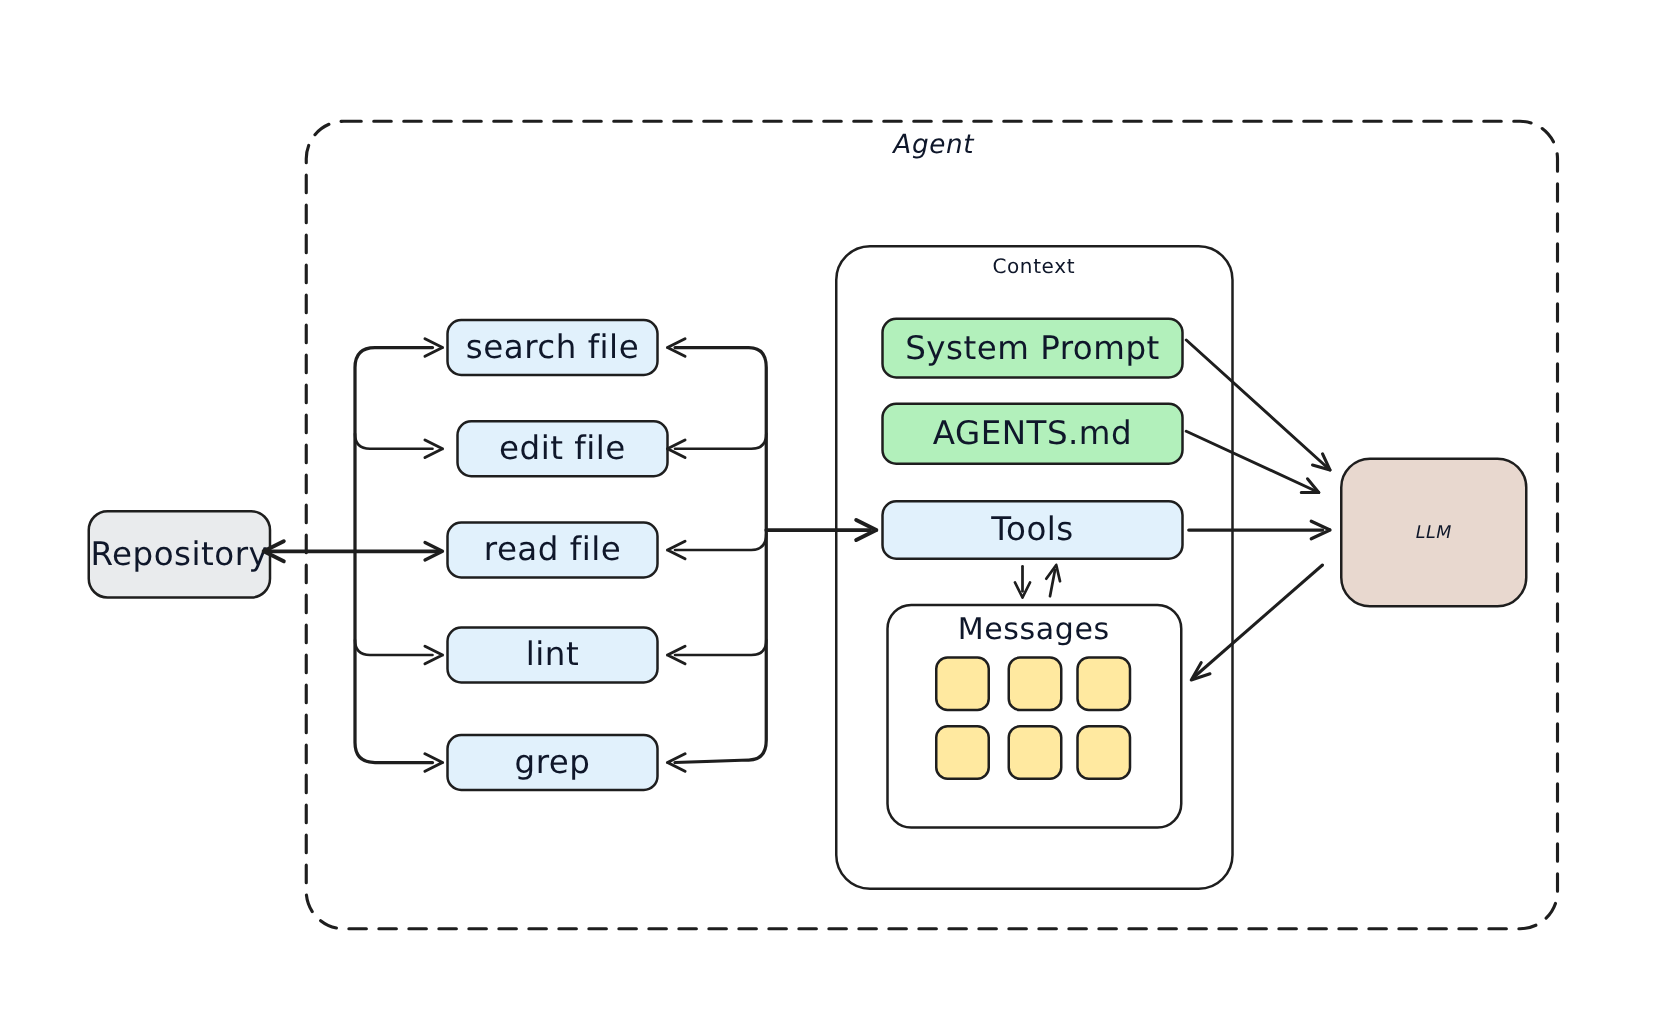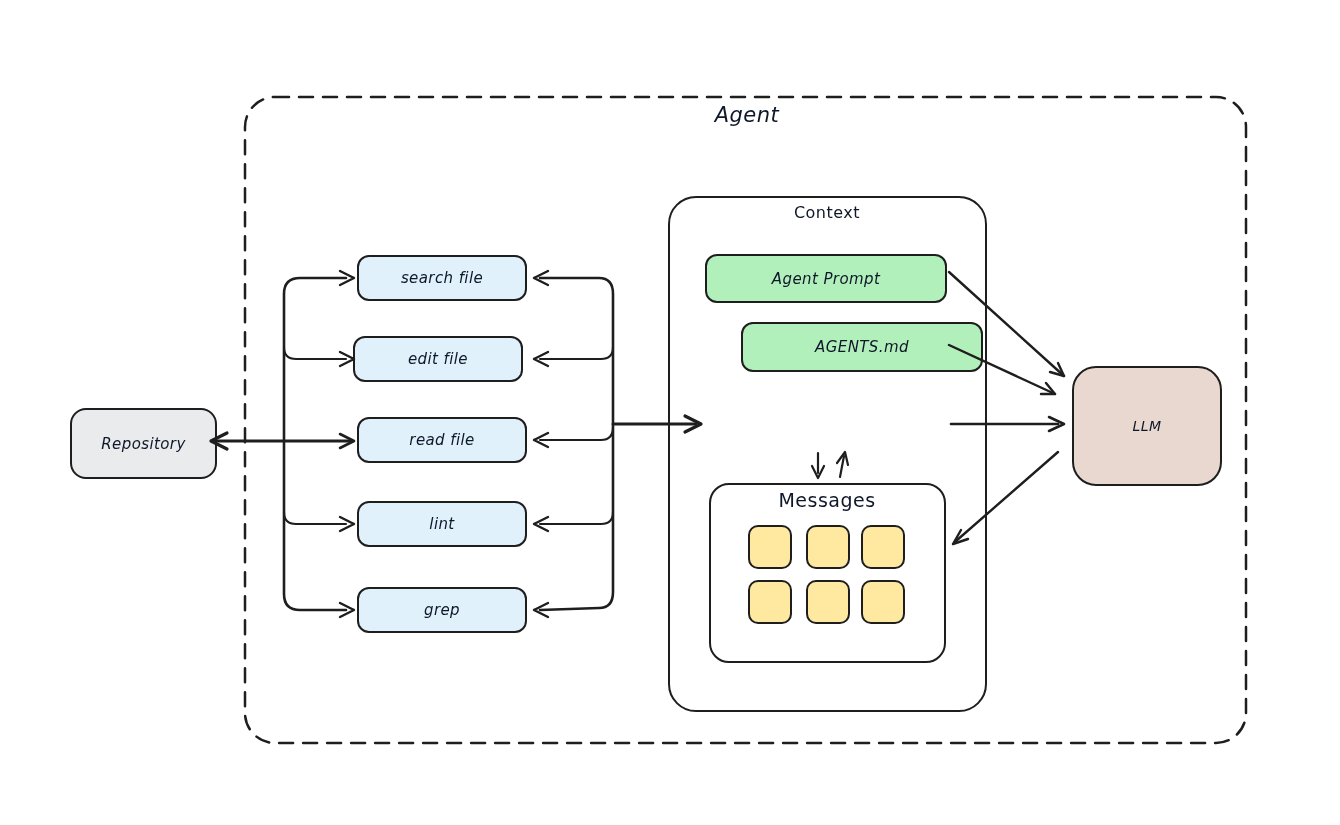--- a/index.html
+++ b/index.html
@@ -8,22 +8,22 @@
     width:1340px;height:825px;
     background:#ffffff;
     font-family:"DejaVu Sans", sans-serif;
     color:#0f172a;
     overflow:hidden;
   }
   .abs{position:absolute;box-sizing:border-box;}
   .node{
     border:2.4px solid #1e1e1e;
     display:flex;align-items:center;justify-content:center;
-    font-size:15px;letter-spacing:.4px;
-    background:#fff;z-index:2;font-style:italic;
+    font-size:26px;letter-spacing:.4px;
+    background:#fff;z-index:2;
   }
   .tool-box{background:#e1f1fc;border-radius:12px;}
   .green-box{background:#b2f0bb;border-radius:12px;}
   .blue-box{background:#e1f1fc;border-radius:12px;}
   .repo-box{background:#e9ebed;border-radius:16px;}
   .llm-box{background:#e8d8cf;border-radius:24px;font-size:14px;font-style:italic;}
   .container-box{
     border:2.4px solid #1e1e1e;background:transparent;
     z-index:1;
   }
@@ -48,45 +48,48 @@
 
   <div class="frame-title agent-title abs" style="left:667px;top:103px;width:160px;">Agent</div>
 
   <div class="node repo-box abs" style="left:70px;top:408px;width:147px;height:71px;">
     <span>Repository</span>
   </div>
 
   <div class="node tool-box abs" style="left:357px;top:255px;width:170px;height:46px;">
     <span>search file</span>
   </div>
-  <div class="node tool-box abs" style="left:353px;top:336px;width:170px;height:46px;">
+  <div class="node tool-box abs" style="left:365px;top:336px;width:170px;height:46px;">
     <span>edit file</span>
   </div>
   <div class="node tool-box abs" style="left:357px;top:417px;width:170px;height:46px;">
     <span>read file</span>
   </div>
   <div class="node tool-box abs" style="left:357px;top:501px;width:170px;height:46px;">
     <span>lint</span>
   </div>
   <div class="node tool-box abs" style="left:357px;top:587px;width:170px;height:46px;">
     <span>grep</span>
   </div>
 
   <div class="container-box context-box abs" style="left:668px;top:196px;width:319px;height:516px;"></div>
   <div class="frame-title abs" style="left:747px;top:203px;width:160px;">Context</div>
 
   <div class="node green-box abs" style="left:705px;top:254px;width:242px;height:49px;">
-    <span>Agent Prompt</span>
+    <span>System Prompt</span>
   </div>
-  <div class="node green-box abs" style="left:705px;top:322px;width:242px;height:50px;margin-left:36px;">
+  <div class="node green-box abs" style="left:705px;top:322px;width:242px;height:50px;">
     <span>AGENTS.md</span>
+  </div>
+  <div class="node blue-box abs" style="left:705px;top:400px;width:242px;height:48px;">
+    <span>Tools</span>
   </div>
 
   <div class="container-box messages-box abs" style="left:709px;top:483px;width:237px;height:180px;"></div>
-  <div class="frame-title abs" style="left:747px;top:489px;width:160px;font-size:19px;">Messages</div>
+  <div class="frame-title abs" style="left:747px;top:489px;width:160px;font-size:24px;">Messages</div>
 
   <div class="chip" style="left:748px;top:525px;"></div>
   <div class="chip" style="left:806px;top:525px;"></div>
   <div class="chip" style="left:861px;top:525px;"></div>
   <div class="chip" style="left:748px;top:580px;"></div>
   <div class="chip" style="left:806px;top:580px;"></div>
   <div class="chip" style="left:861px;top:580px;"></div>
 
   <div class="node llm-box abs" style="left:1072px;top:366px;width:150px;height:120px;">
     <span>LLM</span>

